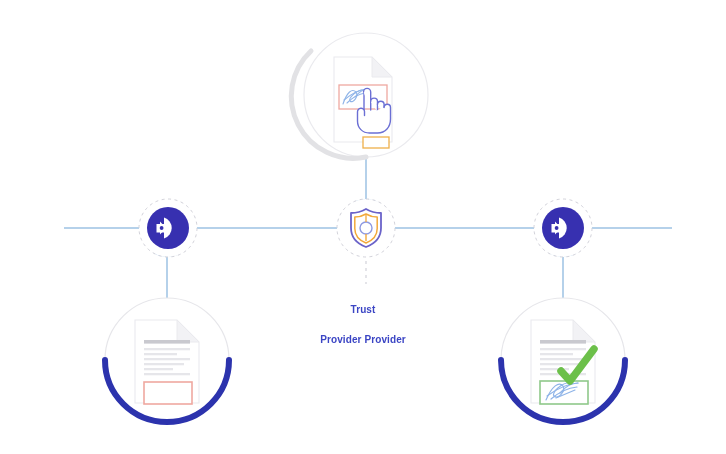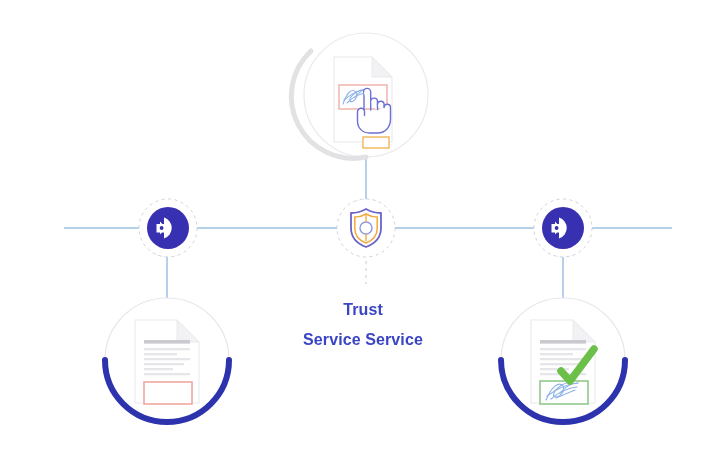--- a/index.html
+++ b/index.html
@@ -24,21 +24,21 @@
     width: 726px;
     height: 454px;
   }
   .tsp-label {
     position: absolute;
     left: 263px;
     top: 287px;
     width: 200px;
     text-align: center;
     font-family: "Liberation Sans", sans-serif;
-    font-size: 16px;
+    font-size: 10px;
     font-weight: bold;
     line-height: 15px;
     color: #3b45c4;
     letter-spacing: 0.1px;
     white-space: pre-line;
   }
 </style>
 </head>
 <body>
 
@@ -184,16 +184,16 @@
         <path d="M551 399 C558 393 568 388 577 387"></path>
         <path d="M560 393 C565 387 572 383 578 383"></path>
         <path d="M556 398 L575 390"></path>
       </g>
       <path d="M561 371 L570 381 L594 349" fill="none" stroke="#6cc04a" stroke-width="7.5" stroke-linecap="round" stroke-linejoin="round"></path>
     </g>
   </svg>
 
   <div class="tsp-label">
     <span>Trust</span><br>
-    <span>Service Service</span>
+    <span>Provider Provider</span>
   </div>
 
 </div>
 
 </body></html>

